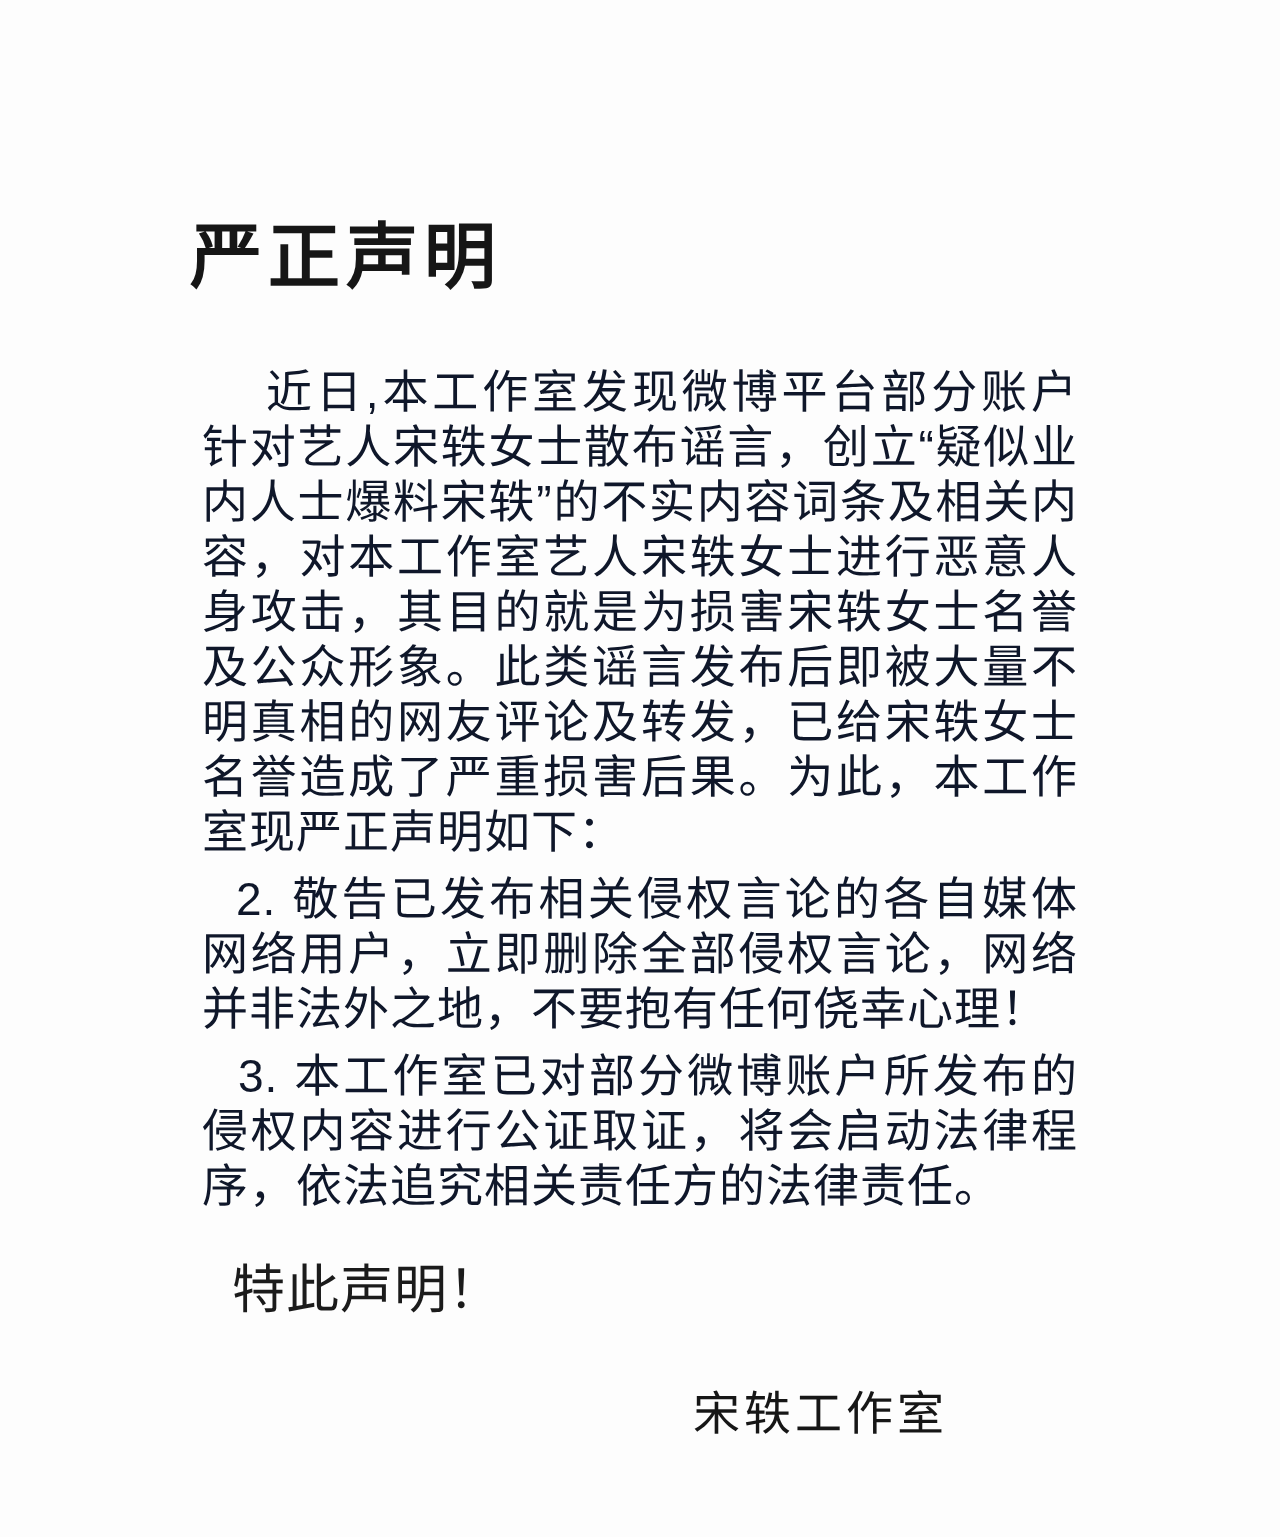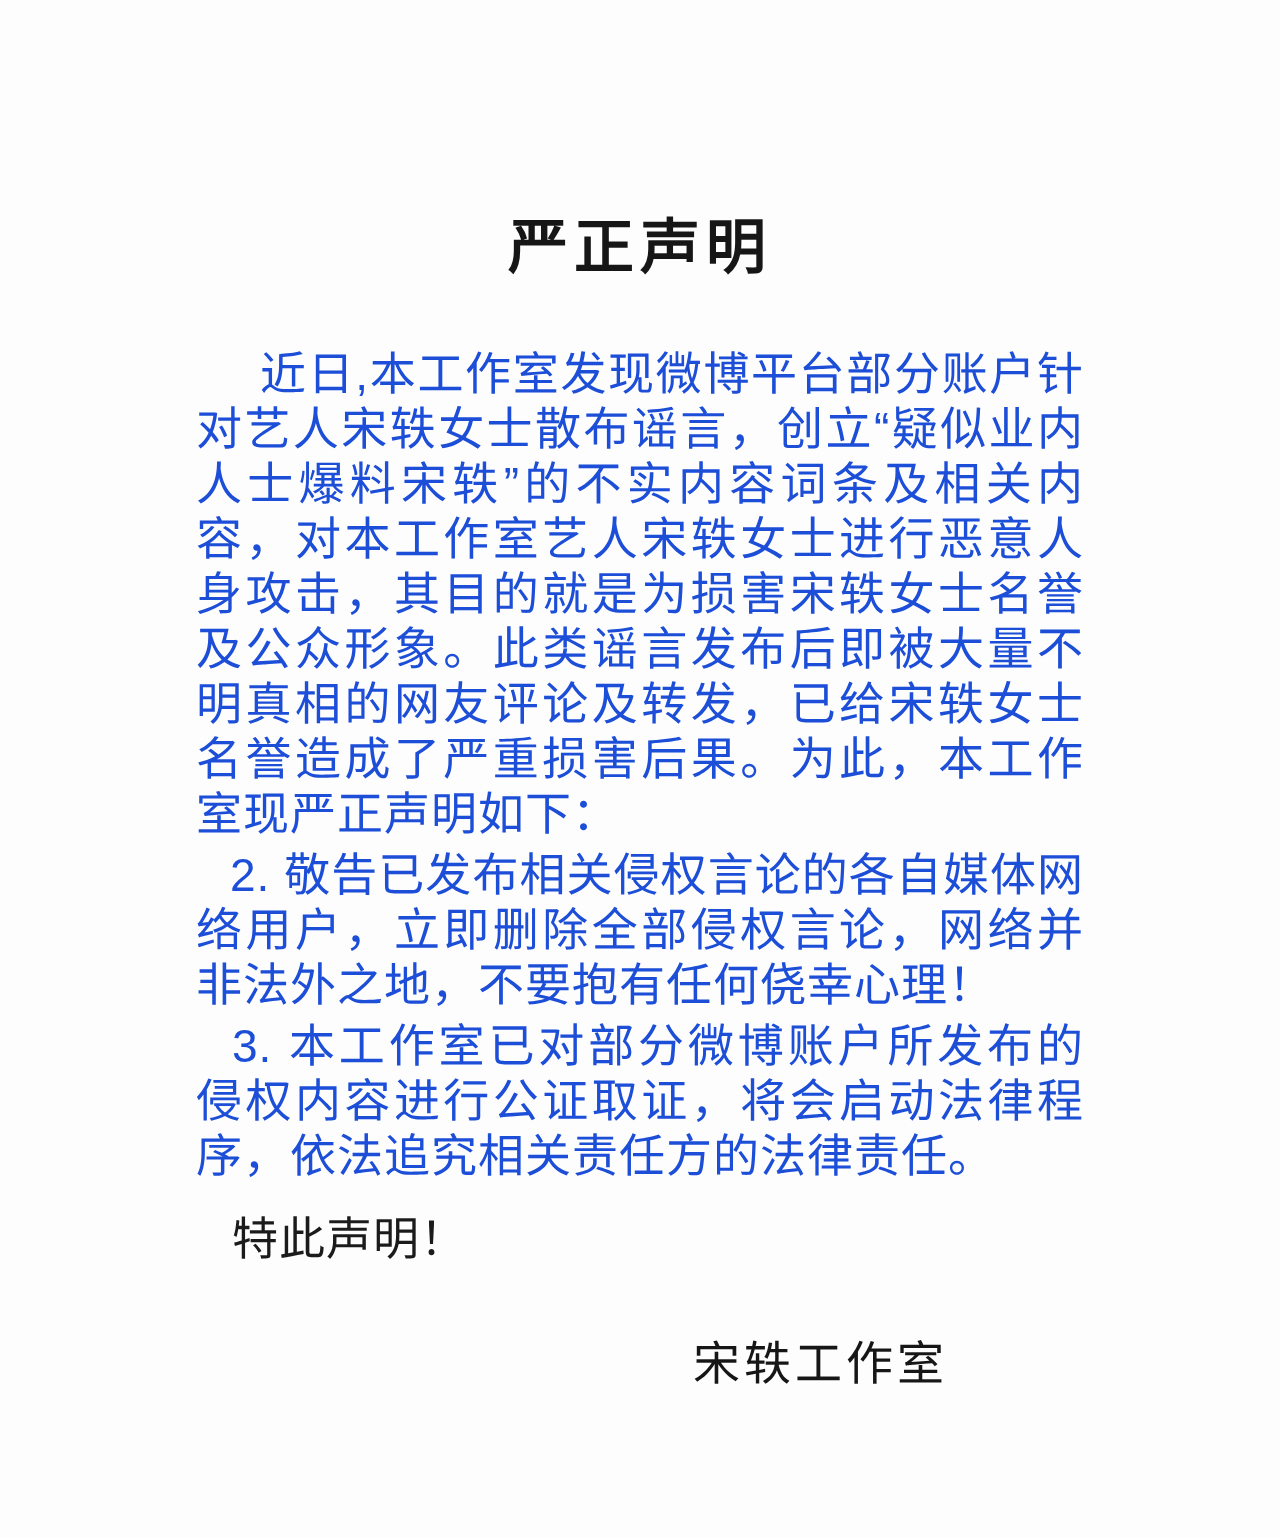--- a/index.html
+++ b/index.html
@@ -17,44 +17,43 @@
     font-family: "Liberation Sans", sans-serif;
     overflow: hidden;
     box-sizing: border-box;
   }
   .content {
     width: 900px;
     margin: 0 auto;
     padding-top: 198px;
   }
   .title {
-    font-size: 60px;
+    font-size: 72px;
     font-weight: 700;
-    text-align: center;
     letter-spacing: 6px;
     color: #161616;
     margin: 0 0 62px 0;
   }
   .body-text p {
     font-size: 46px;
     line-height: 55px;
-    margin: 6px;
+    margin: 12px;
     text-align: justify;
     text-justify: inter-ideograph;
     letter-spacing: 1px;
-    color: #1d4ed8;
+    color: #0f172a;
   }
   .para-lead   { text-indent: 64px; }
   .para-point1 { text-indent: 30px; }
   .para-point2 { text-indent: 34px; }
   .para-point3 { text-indent: 36px; }
   .closing {
-    font-size: 46px;
+    font-size: 53px;
     line-height: 55px;
-    margin-top: 28px;
+    margin-top: 48px;
     text-indent: 42px;
     letter-spacing: 1px;
     color: #1b1b1b;
   }
   .sign-block {
     margin-top: 68px;
     text-align: right;
     padding-right: 142px;
   }
   .signature {

